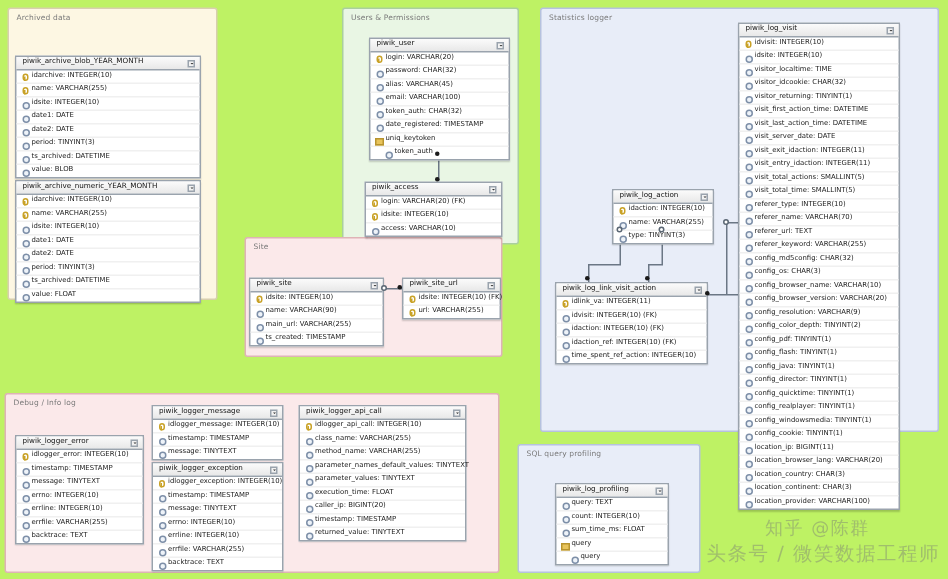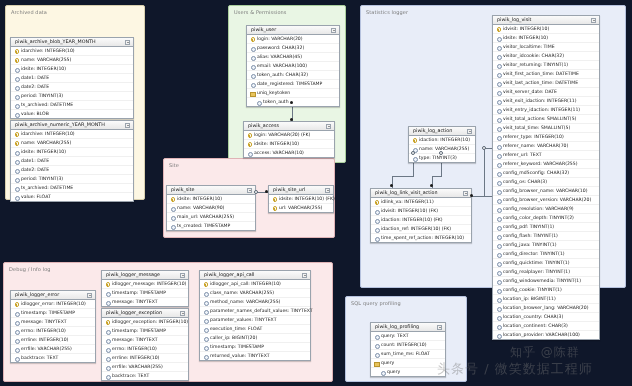--- a/index.html
+++ b/index.html
@@ -6,21 +6,21 @@
   html, body {
     margin: 0; padding: 0;
     width: 632px; height: 386px;
     overflow: hidden;
     background: #ffffff;
     font-family: "DejaVu Sans", sans-serif;
   }
   #canvas {
     position: relative;
     width: 632px; height: 386px;
-    background: #0f172a;
+    background: #bef264;
   }
   
   .group {
     position: absolute;
     border: 1px solid #c8c8c8;
     border-radius: 2px;
   }
   .group-label {
     position: absolute;
     top: 3px; left: 5px;
@@ -731,14 +731,14 @@
           <span class="ico ix"></span>
           <span class="cname">query</span>
         </div>
         <div class="col index-child">
           <span class="ico cl"></span>
           <span class="cname">query</span>
         </div>
       </div>
     </div>
     <div class="wm wm-top" style="left: 510px; top: 344px;">知乎 @陈群</div>
-    <div class="wm wm-bot" style="left: 437px; top: 360px;">头条号 / 微笑数据工程师</div>
+    <div class="wm wm-bot" style="left: 471px; top: 360px;">头条号 / 微笑数据工程师</div>
   </div>
 
 </body></html>

